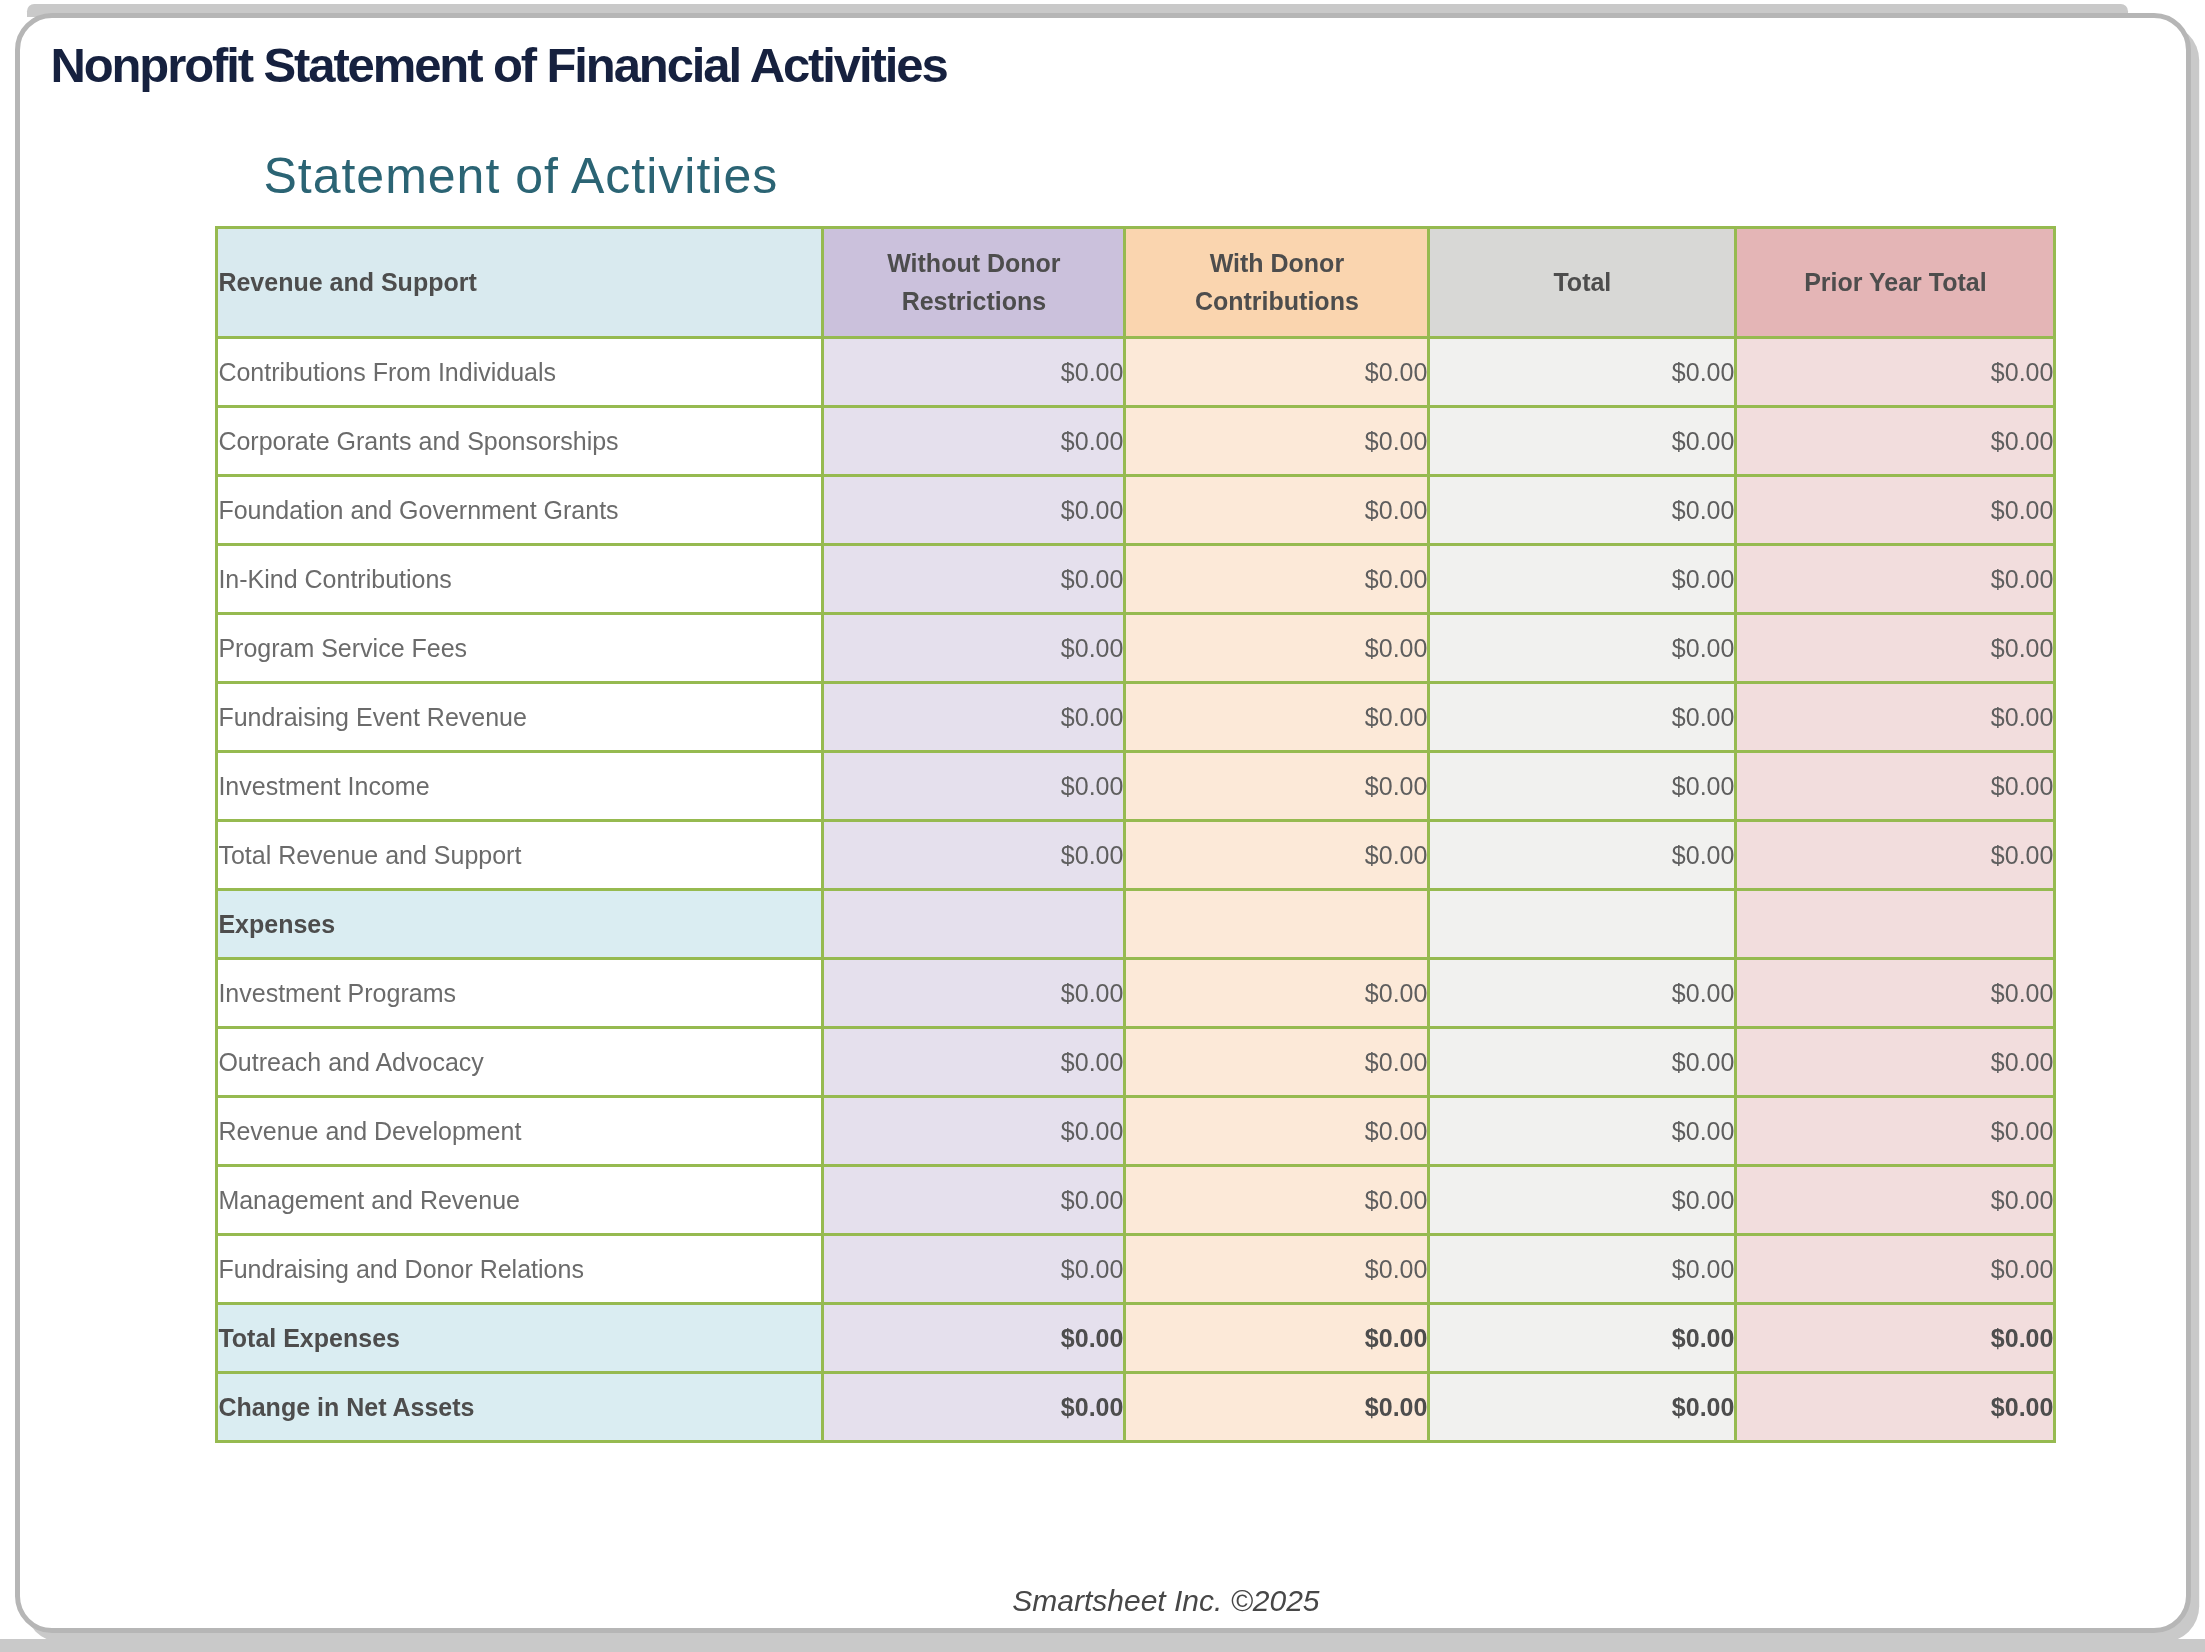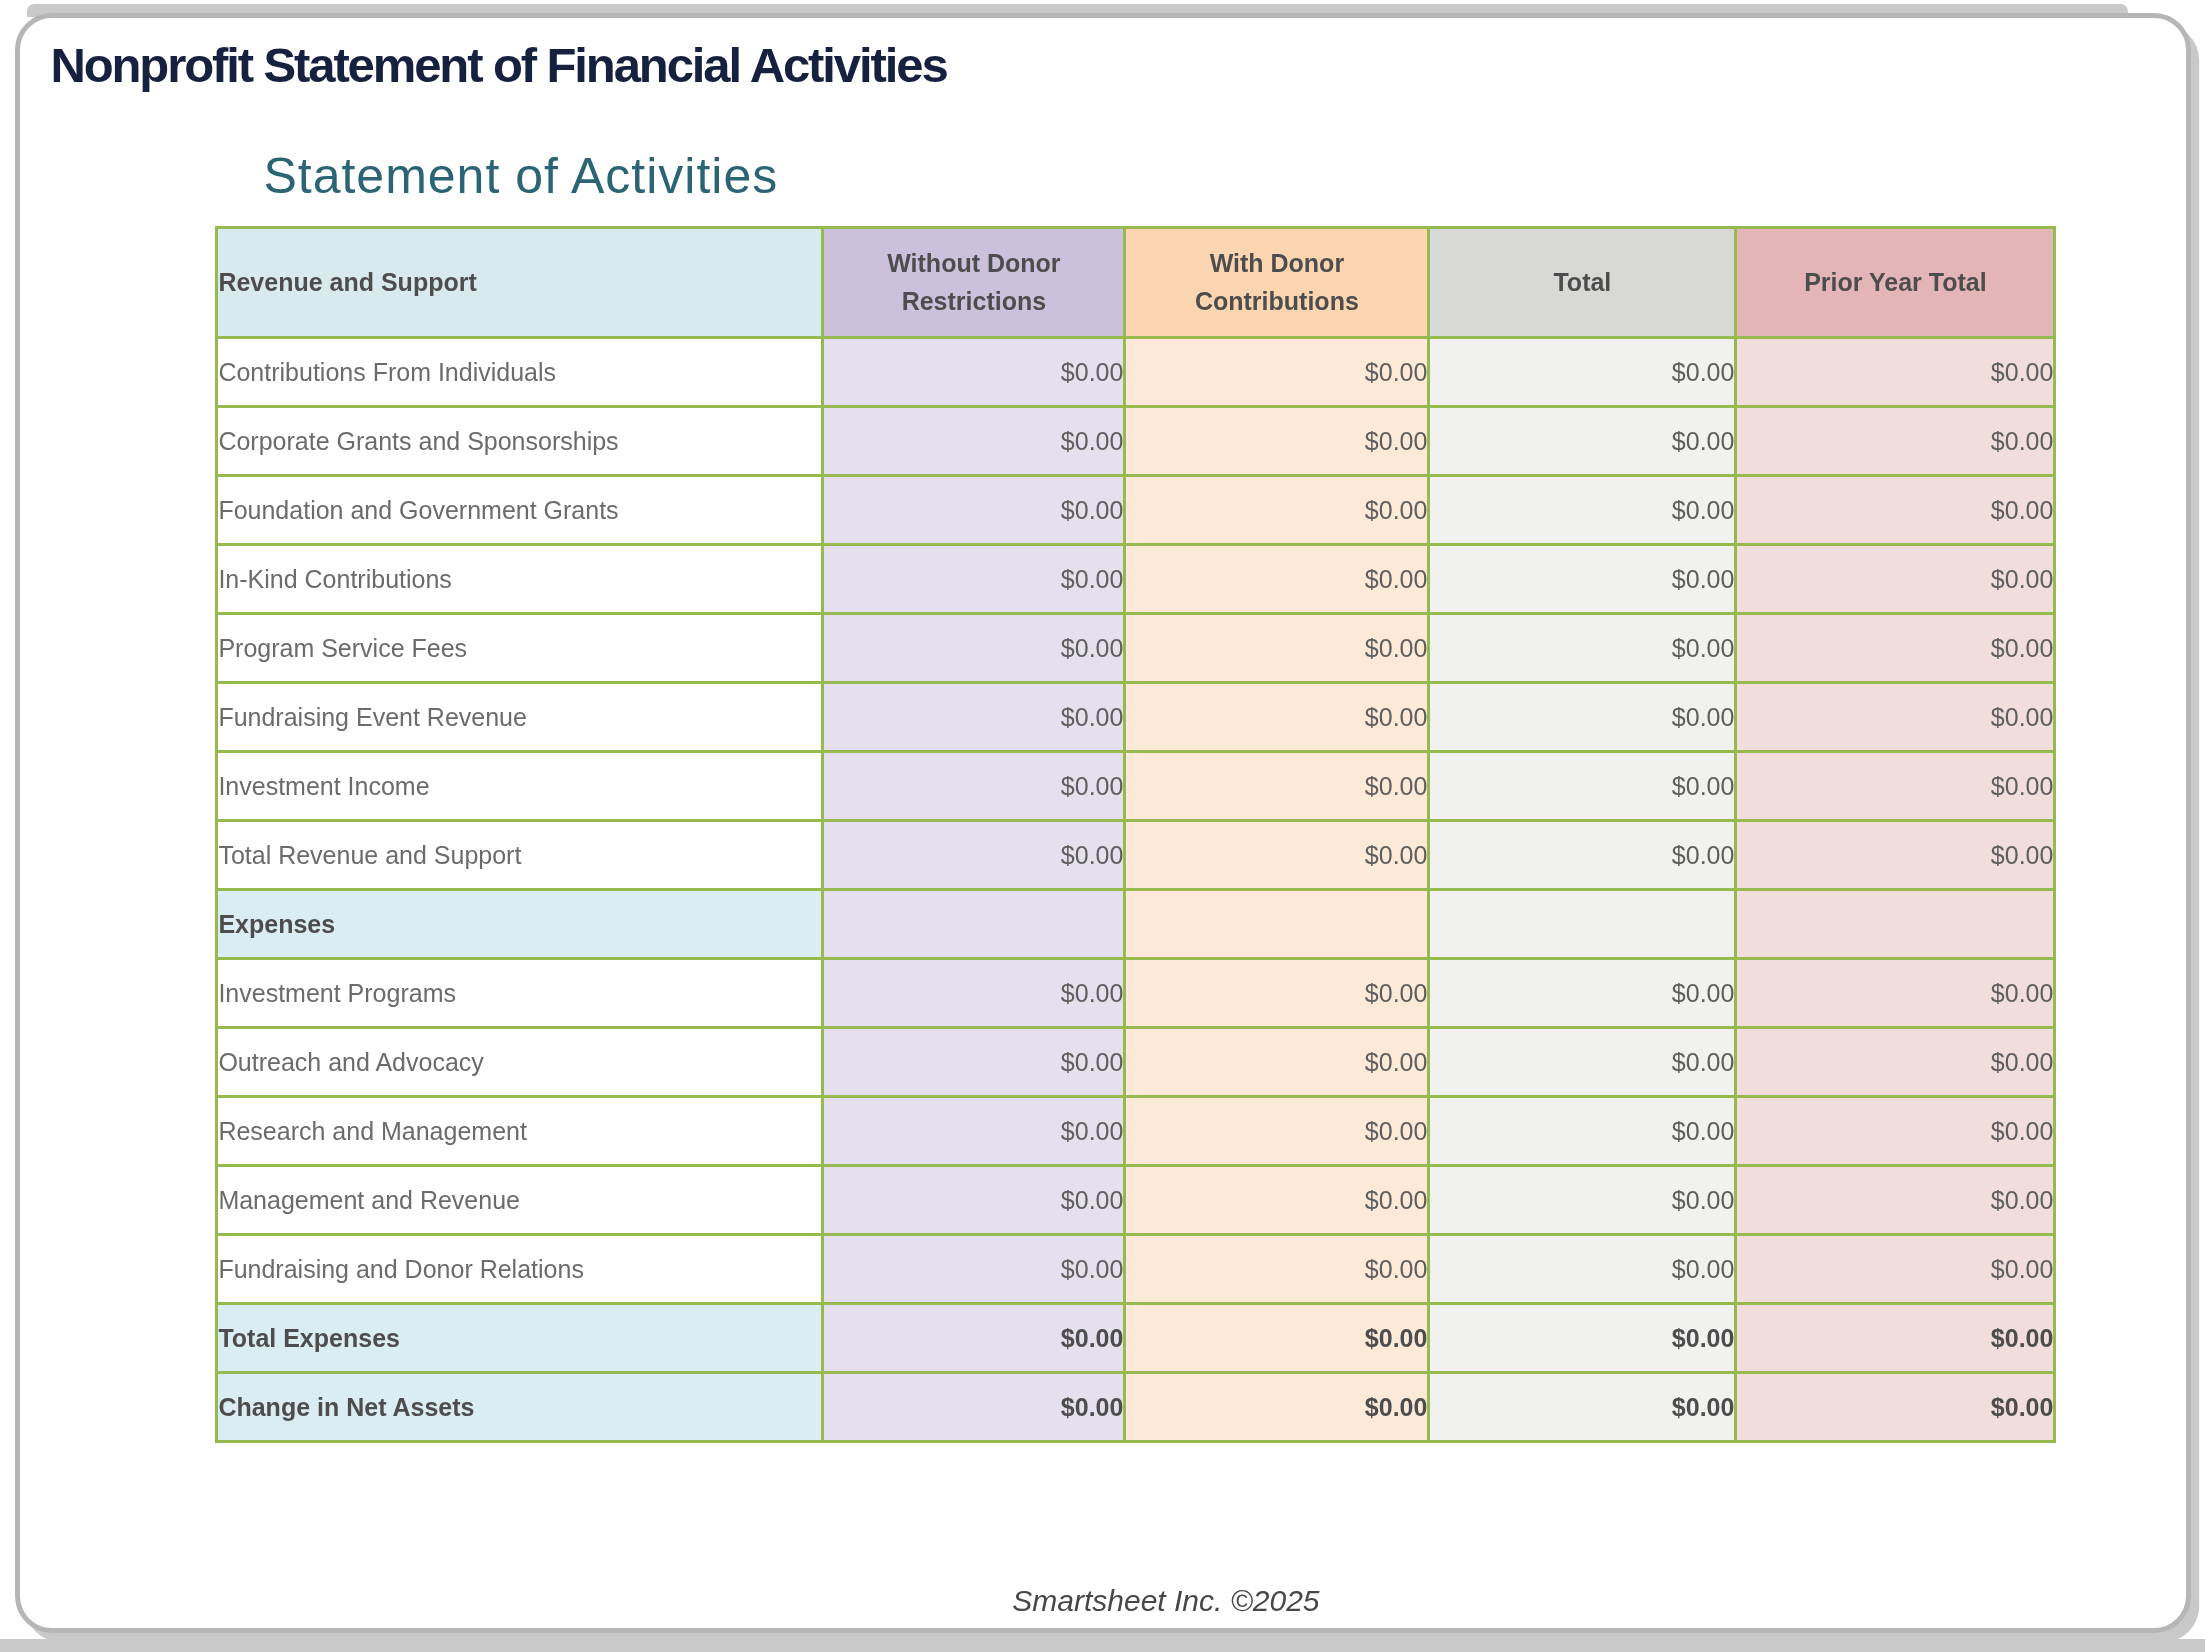--- a/index.html
+++ b/index.html
@@ -251,21 +251,21 @@
             <td class="value v-pink">$0.00</td>
           </tr>
           <tr class="row-data">
             <td class="label">Outreach and Advocacy</td>
             <td class="value v-purple">$0.00</td>
             <td class="value v-peach">$0.00</td>
             <td class="value v-gray">$0.00</td>
             <td class="value v-pink">$0.00</td>
           </tr>
           <tr class="row-data">
-            <td class="label">Research and Management</td>
+            <td class="label">Revenue and Development</td>
             <td class="value v-purple">$0.00</td>
             <td class="value v-peach">$0.00</td>
             <td class="value v-gray">$0.00</td>
             <td class="value v-pink">$0.00</td>
           </tr>
           <tr class="row-data">
             <td class="label">Management and Revenue</td>
             <td class="value v-purple">$0.00</td>
             <td class="value v-peach">$0.00</td>
             <td class="value v-gray">$0.00</td>

